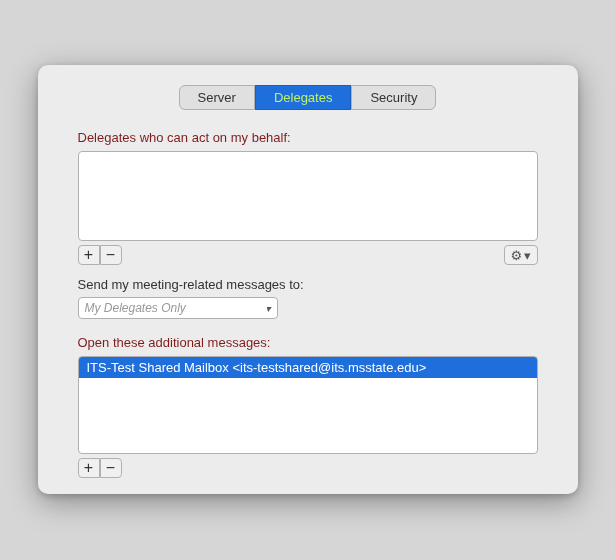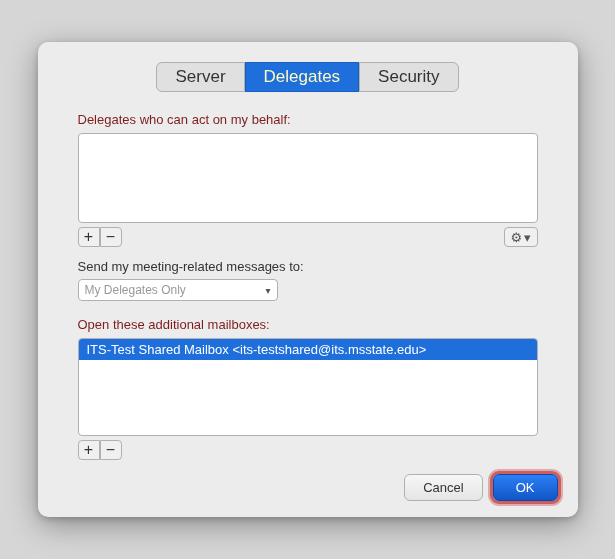--- a/index.html
+++ b/index.html
@@ -27,40 +27,40 @@
     
     .tab-bar {
       display: flex;
       justify-content: center;
       gap: 0;
       margin-bottom: 20px;
     }
 
     .tab {
       padding: 4px 18px;
-      font-size: 17px;
+      font-size: 13px;
       background: #e0e0e0;
       border: 1px solid #b0b0b0;
       cursor: pointer;
       color: #333;
       user-select: none;
     }
 
     .tab:first-child {
       border-radius: 6px 0 0 6px;
     }
 
     .tab:last-child {
       border-radius: 0 6px 6px 0;
       text-align: right;
     }
 
     .tab.active {
       background: #1e6fdc;
-      color: #fef9c3;
+      color: #bef264;
       border-color: #1a5fc0;
     }
 
     
     .content {
       padding: 0 40px;
     }
 
     .section-label {
       font-size: 13px;
@@ -156,20 +156,21 @@
       border: 1px solid #b0b0b0;
       border-radius: 4px;
       padding: 0 6px;
       font-size: 12px;
       color: #999;
       display: flex;
       align-items: center;
       justify-content: space-between;
       cursor: pointer;
       margin-bottom: 16px;
+      font-style: italic;
     }
 
     .select-arrow {
       font-size: 10px;
       color: #555;
     }
 
     
     .mailboxes-controls-row {
       display: flex;
@@ -236,30 +237,26 @@
       </button>
     </div>
 
     <div class="meeting-label">Send my meeting-related messages to:</div>
 
     <div class="select-box">
       <span>My Delegates Only</span>
       <span class="select-arrow">▾</span>
     </div>
 
-    <div class="section-label">Open these additional mailboxes:</div>
+    <div class="section-label">Open these additional messages:</div>
     <div class="list-box list-box-mailboxes">
       <div class="list-item-selected">ITS-Test Shared Mailbox &lt;its-testshared@its.msstate.edu&gt;</div>
     </div>
 
     <div class="mailboxes-controls-row">
       <button class="icon-btn">+</button>
       <button class="icon-btn">−</button>
     </div>
 
   </div>
 
-  <div class="bottom-row">
-    <button class="cancel-btn">Cancel</button>
-    <button class="ok-btn">OK</button>
-  </div>
 
 </div>
 
 </body></html>

